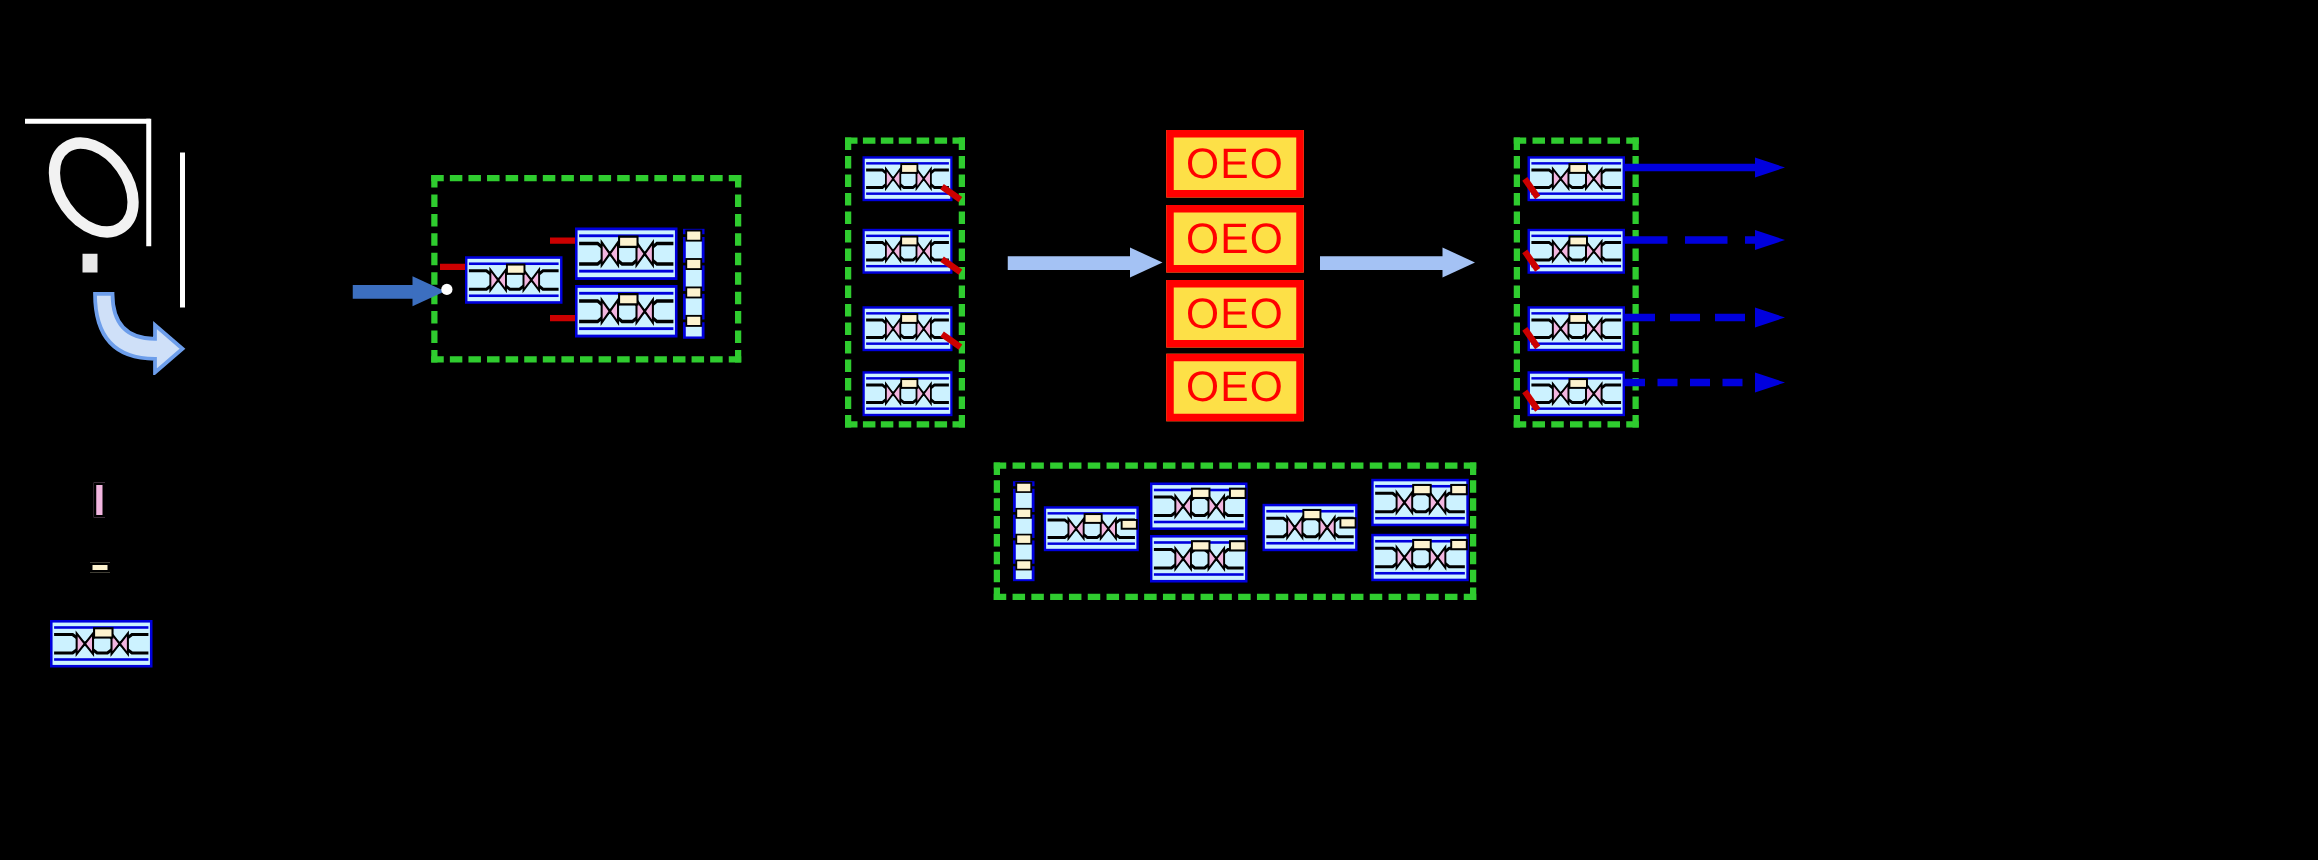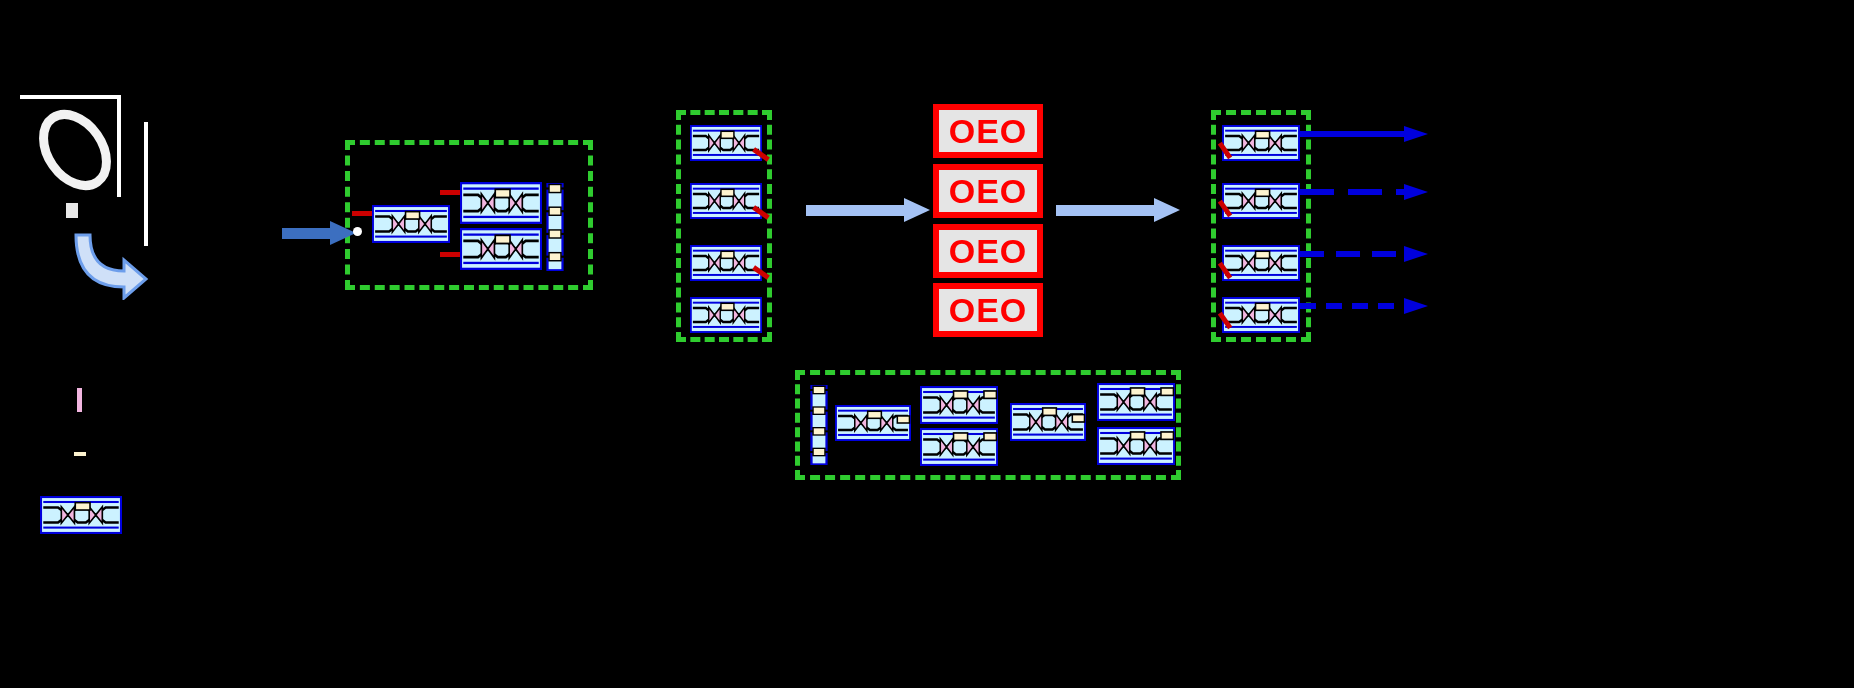--- a/index.html
+++ b/index.html
@@ -11,22 +11,22 @@
   
   .cell{position:absolute;box-sizing:border-box;}
   .cell svg{display:block;width:100%;height:100%;}
 
   
   .groupbox{position:absolute;box-sizing:border-box;
             border:5px dashed #2fcc2f;background:transparent;}
 
   
   .oeo{position:absolute;box-sizing:border-box;
-       background:#e5e5e5;border:6px solid #ff0000;
-       color:#ff0000;font-weight:bold;font-size:34px;
+       background:#fde047;border:6px solid #ff0000;
+       color:#ff0000;font-weight:normal;font-size:34px;
        display:flex;align-items:center;justify-content:center;
        letter-spacing:1px;line-height:1;}
 
   
   .arrow svg{display:block;}
 
   
   .sw{position:absolute;box-sizing:border-box;}
   .sw-pink{background:#f2b6e0;border:2px solid #000;}
   .sw-cream{background:#fdf3cf;border:2px solid #000;}

